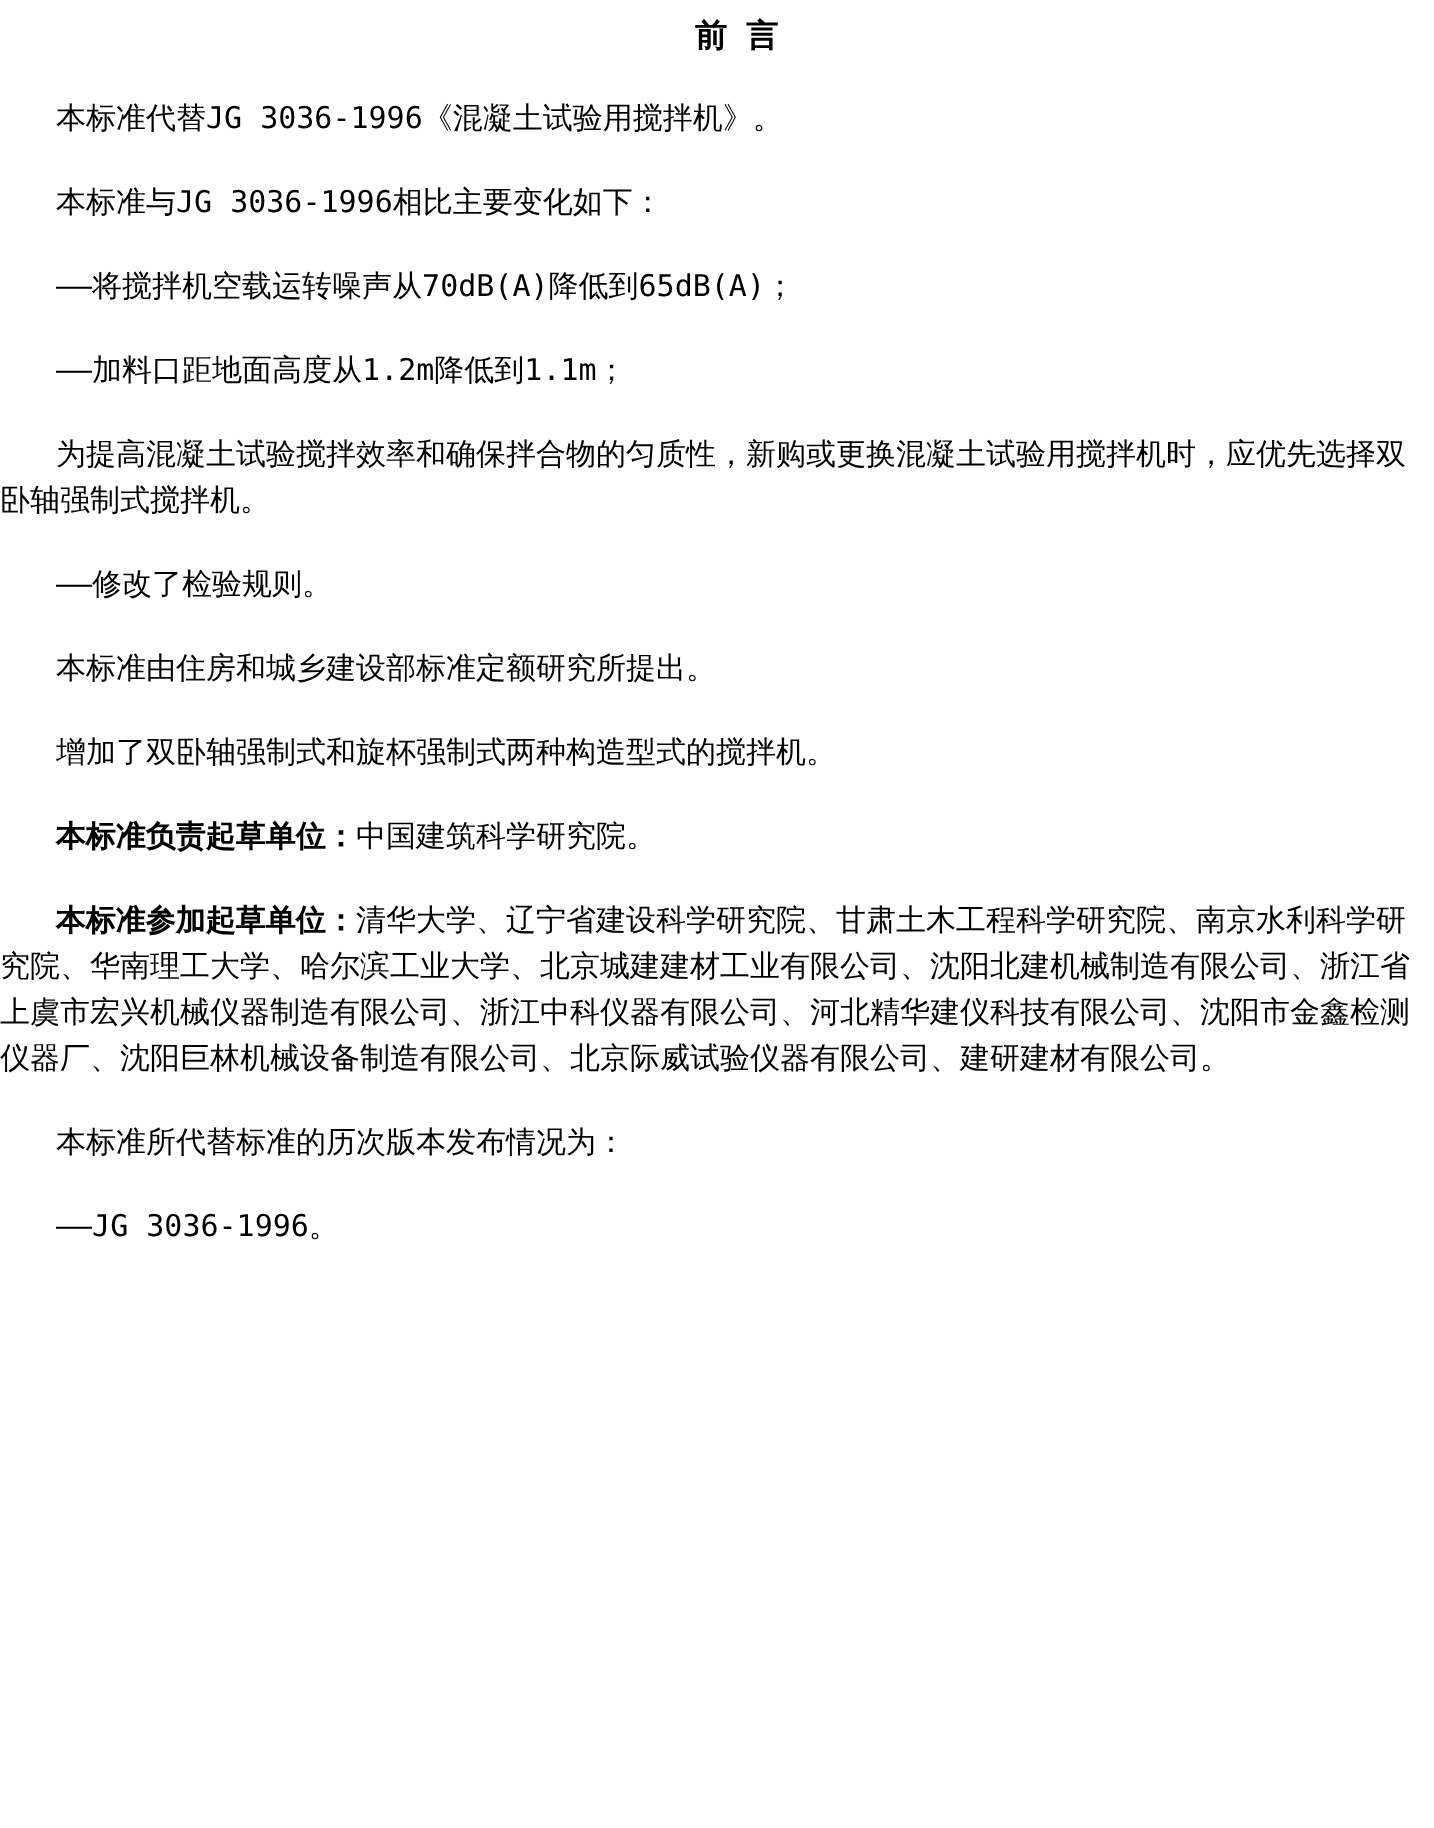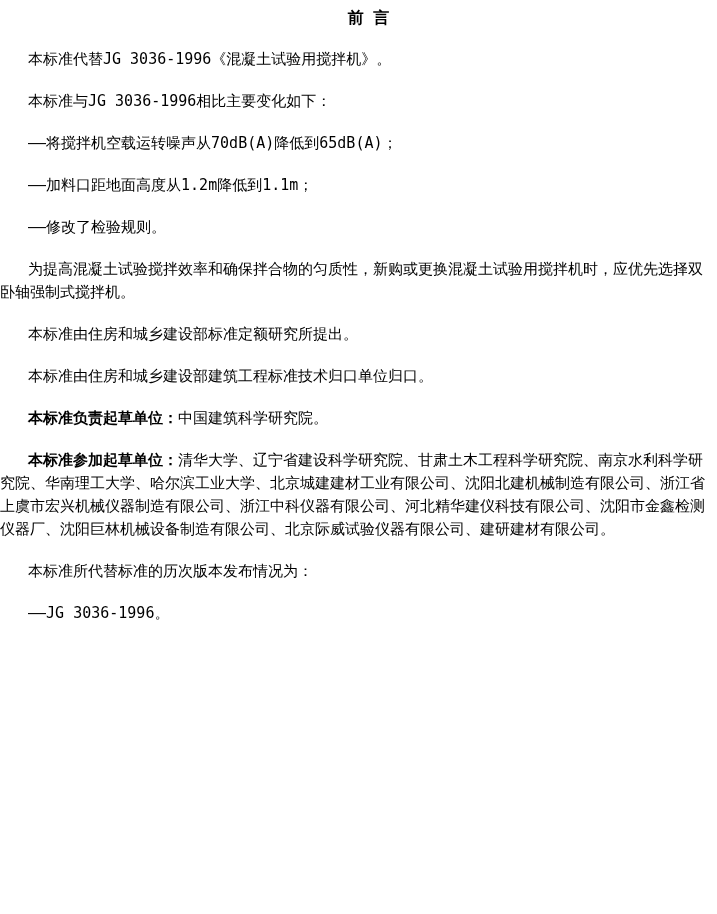--- a/index.html
+++ b/index.html
@@ -43,24 +43,24 @@
 <body>
 
 <div class="doc">
 
   <h1 class="doc-title">前 言</h1>
 
   <p class="para">本标准代替JG 3036-1996《混凝土试验用搅拌机》。</p>
   <p class="para">本标准与JG 3036-1996相比主要变化如下：</p>
   <p class="para">——将搅拌机空载运转噪声从70dB(A)降低到65dB(A)；</p>
   <p class="para">——加料口距地面高度从1.2m降低到1.1m；</p>
+  <p class="para">为提高混凝土试验搅拌效率和确保拌合物的匀质性，新购或更换混凝土试验用搅拌机时，应优先选择双卧轴强制式搅拌机。</p>
   <p class="para">——修改了检验规则。</p>
-  <p class="para">为提高混凝土试验搅拌效率和确保拌合物的匀质性，新购或更换混凝土试验用搅拌机时，应优先选择双卧轴强制式搅拌机。</p>
   <p class="para">本标准由住房和城乡建设部标准定额研究所提出。</p>
-  <p class="para">本标准由住房和城乡建设部建筑工程标准技术归口单位归口。</p>
+  <p class="para">增加了双卧轴强制式和旋杯强制式两种构造型式的搅拌机。</p>
 
   <p class="para"><span class="label">本标准负责起草单位：</span><span>中国建筑科学研究院。</span></p>
 
   <p class="para"><span class="label">本标准参加起草单位：</span><span>清华大学、辽宁省建设科学研究院、甘肃土木工程科学研究院、南京水利科学研究院、华南理工大学、哈尔滨工业大学、北京城建建材工业有限公司、沈阳北建机械制造有限公司、浙江省上虞市宏兴机械仪器制造有限公司、浙江中科仪器有限公司、河北精华建仪科技有限公司、沈阳市金鑫检测仪器厂、沈阳巨林机械设备制造有限公司、北京际威试验仪器有限公司、建研建材有限公司。</span></p>
 
 
   <p class="para">本标准所代替标准的历次版本发布情况为：</p>
   <p class="para">——JG 3036-1996。</p>
 
 </div>

